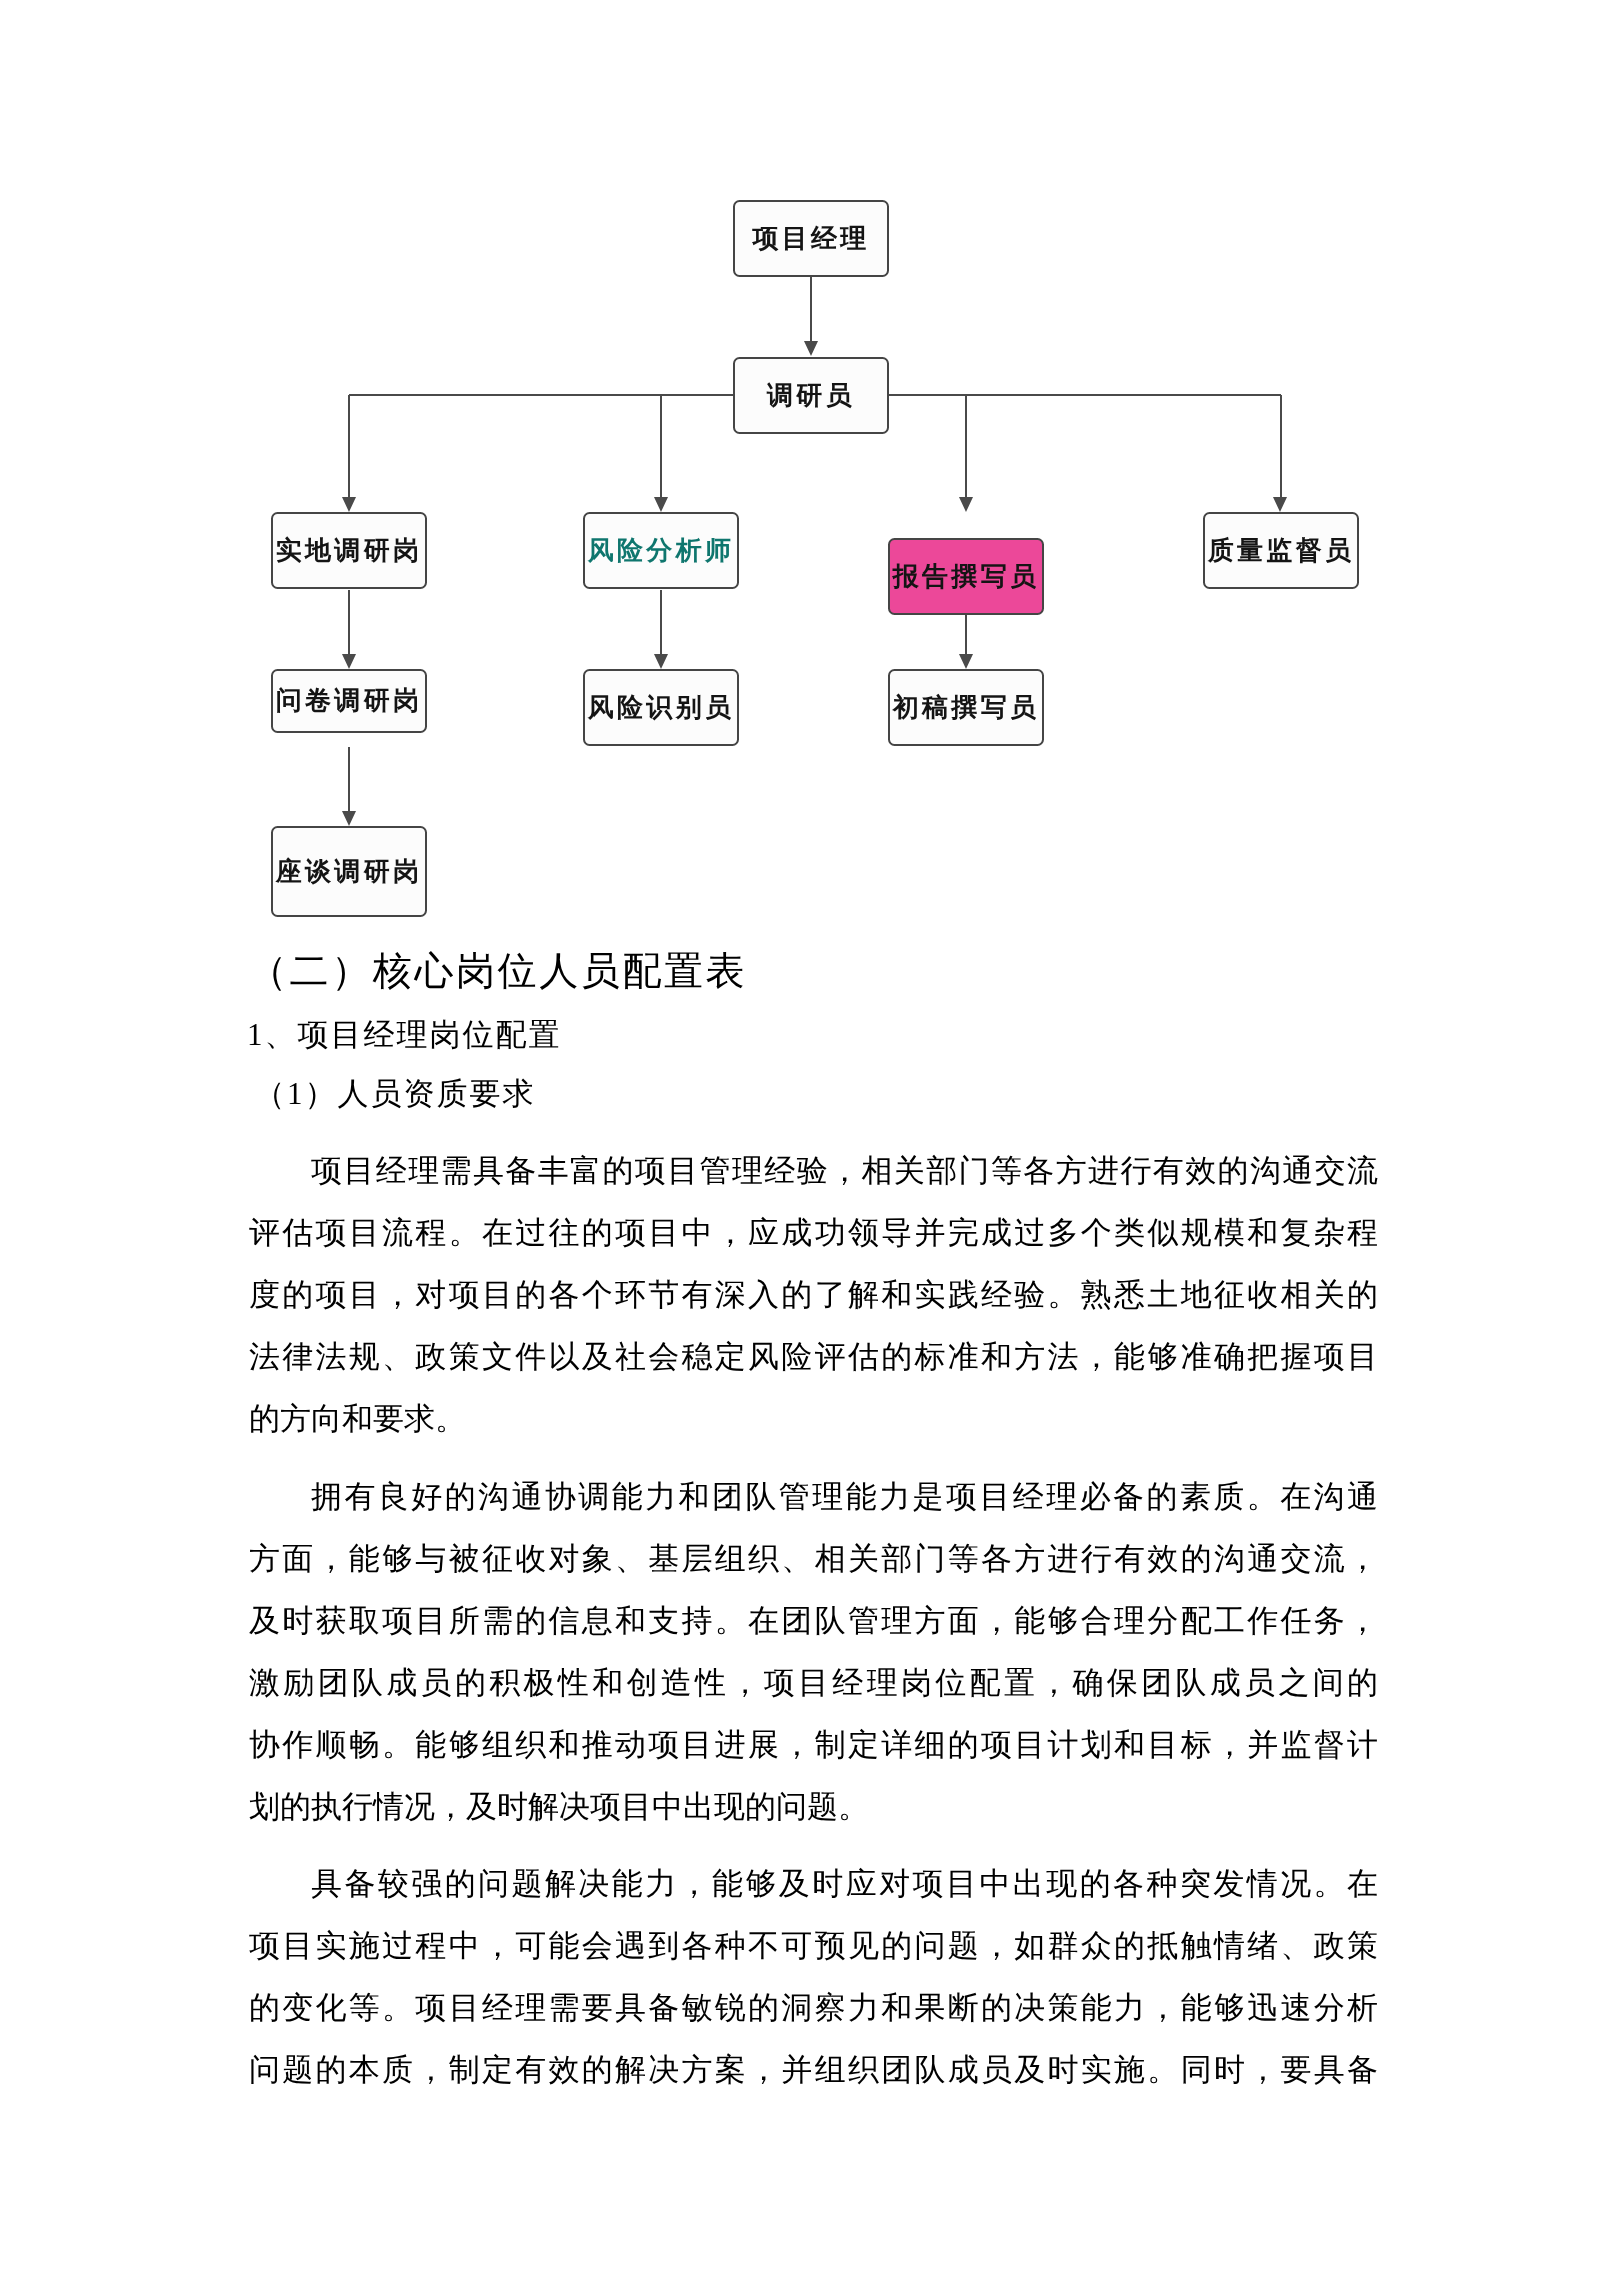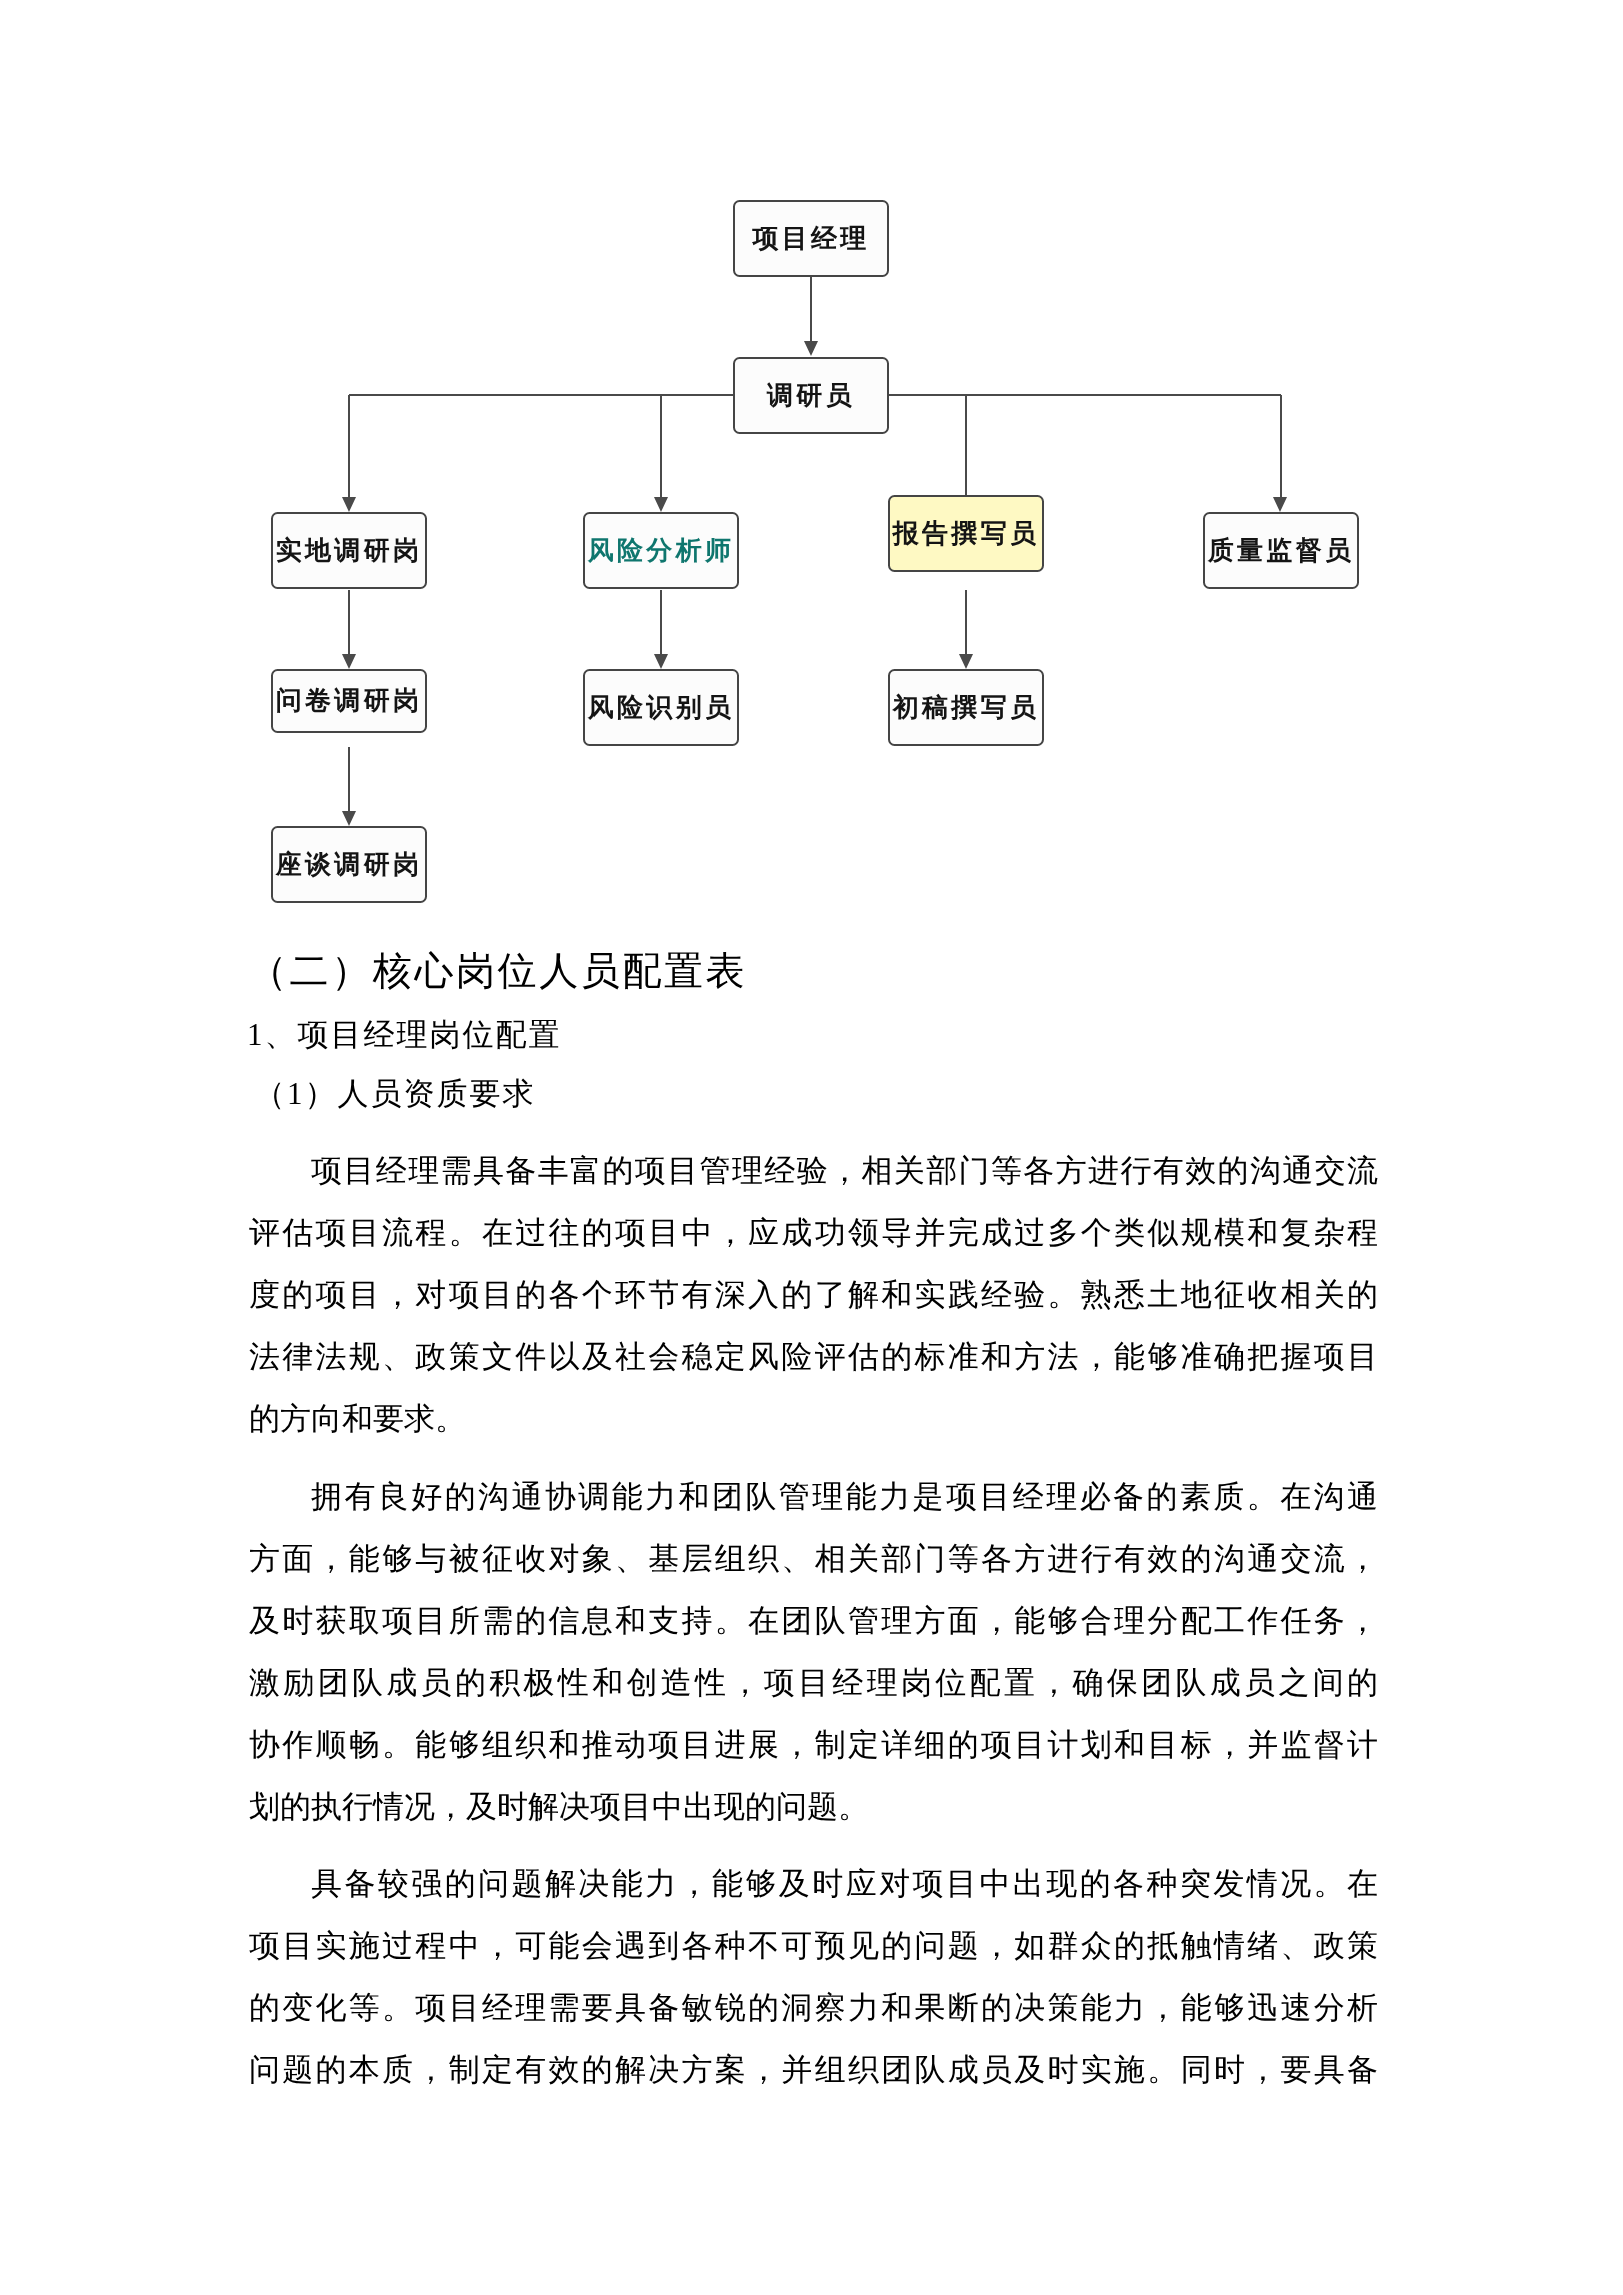--- a/index.html
+++ b/index.html
@@ -83,36 +83,36 @@
       </div>
       <div class="org-node" style="left: 733px; top: 357px; width: 156px; height: 77px; background: rgb(252, 252, 252); border: 2px solid rgb(69, 69, 69);">
         <span style="color: rgb(20, 20, 20);">调研员</span>
       </div>
       <div class="org-node" style="left: 271px; top: 512px; width: 156px; height: 77px; background: rgb(252, 252, 252); border: 2px solid rgb(69, 69, 69);">
         <span style="color: rgb(20, 20, 20);">实地调研岗</span>
       </div>
       <div class="org-node" style="left: 583px; top: 512px; width: 156px; height: 77px; background: rgb(252, 252, 252); border: 2px solid rgb(69, 69, 69);">
         <span style="color: #0f766e;">风险分析师</span>
       </div>
-      <div class="org-node" style="left: 888px; top: 495px; width: 156px; height: 77px; background: #fef9c3; border: 2px solid rgb(69, 69, 69);">
+      <div class="org-node" style="left: 888px; top: 538px; width: 156px; height: 77px; background: #ec4899; border: 2px solid rgb(69, 69, 69);">
         <span style="color: rgb(20, 20, 20);">报告撰写员</span>
       </div>
       <div class="org-node" style="left: 1203px; top: 512px; width: 156px; height: 77px; background: rgb(252, 252, 252); border: 2px solid rgb(69, 69, 69);">
         <span style="color: rgb(20, 20, 20);">质量监督员</span>
       </div>
       <div class="org-node" style="left: 271px; top: 669px; width: 156px; height: 64px; background: rgb(252, 252, 252); border: 2px solid rgb(69, 69, 69);">
         <span style="color: rgb(20, 20, 20);">问卷调研岗</span>
       </div>
       <div class="org-node" style="left: 583px; top: 669px; width: 156px; height: 77px; background: rgb(252, 252, 252); border: 2px solid rgb(69, 69, 69);">
         <span style="color: rgb(20, 20, 20);">风险识别员</span>
       </div>
       <div class="org-node" style="left: 888px; top: 669px; width: 156px; height: 77px; background: rgb(252, 252, 252); border: 2px solid rgb(69, 69, 69);">
         <span style="color: rgb(20, 20, 20);">初稿撰写员</span>
       </div>
-      <div class="org-node" style="left: 271px; top: 826px; width: 156px; height: 77px; background: rgb(252, 252, 252); border: 2px solid rgb(69, 69, 69);">
+      <div class="org-node" style="left: 271px; top: 826px; width: 156px; height: 91px; background: rgb(252, 252, 252); border: 2px solid rgb(69, 69, 69);">
         <span style="color: rgb(20, 20, 20);">座谈调研岗</span>
       </div>
     </div>
 
   <div class="heading-2">（二）核心岗位人员配置表</div>
 
   <div class="heading-3">1、项目经理岗位配置</div>
 
   <div class="heading-4">（1）人员资质要求</div>
 

